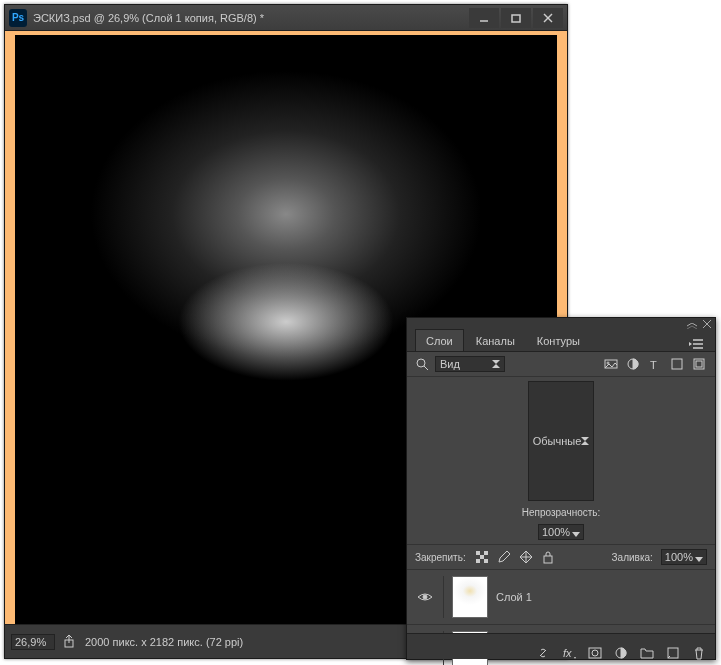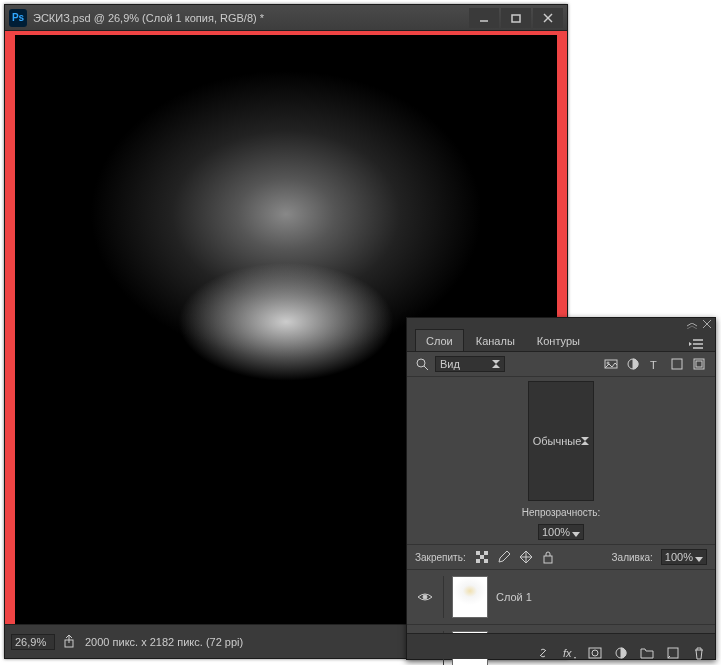--- a/index.html
+++ b/index.html
@@ -1,19 +1,19 @@
 <!DOCTYPE html>
 <html><head>
 <meta charset="utf-8">
 <style>
 * { margin: 0; padding: 0; box-sizing: border-box; font-family: Tahoma, Arial, sans-serif; font-size: 11px; color: #ccc; }
 body { background: #fff; width: 721px; height: 665px; position: relative; }
 
 
-.doc-window { position: absolute; left: 4px; top: 4px; width: 564px; height: 655px; background: #ef4444; border: 1px solid #1a1a1a; box-shadow: 0 0 3px rgba(0,0,0,0.5); }
+.doc-window { position: absolute; left: 4px; top: 4px; width: 564px; height: 655px; background: #fdba74; border: 1px solid #1a1a1a; box-shadow: 0 0 3px rgba(0,0,0,0.5); }
 .titlebar { height: 26px; background: linear-gradient(#4a4a4a,#3d3d3d); display: flex; align-items: center; padding: 0 4px; border-bottom: 1px solid #222; }
 .ps-icon { width: 18px; height: 18px; background: #001e36; border-radius: 3px; display: flex; align-items: center; justify-content: center; margin-right: 6px; }
 .ps-icon span { color: #31a8ff; font-weight: bold; font-size: 10px; }
 .title-text { flex: 1; }
 .win-btns { display: flex; gap: 2px; }
 .win-btn { width: 30px; height: 20px; background: #3a3a3a; display: flex; align-items: center; justify-content: center; cursor: pointer; }
 .win-btn svg { stroke: #ccc; }
 
 .canvas-area { position: absolute; left: 10px; top: 30px; right: 10px; bottom: 26px; background: linear-gradient(#000,#000); }
 .canvas-img { width: 100%; height: 100%; background: radial-gradient(ellipse 60% 40% at 50% 30%, #888 0%, #555 15%, #222 35%, #000 60%); position: relative; overflow: hidden; }

